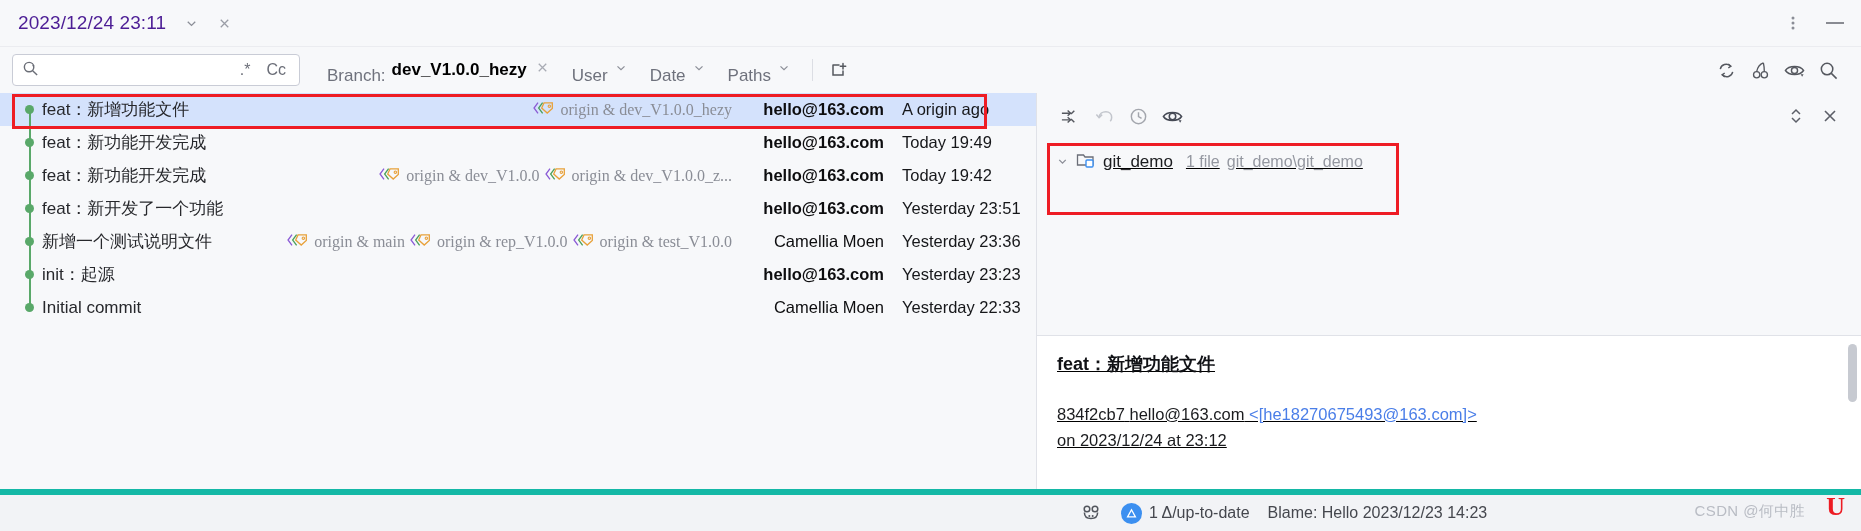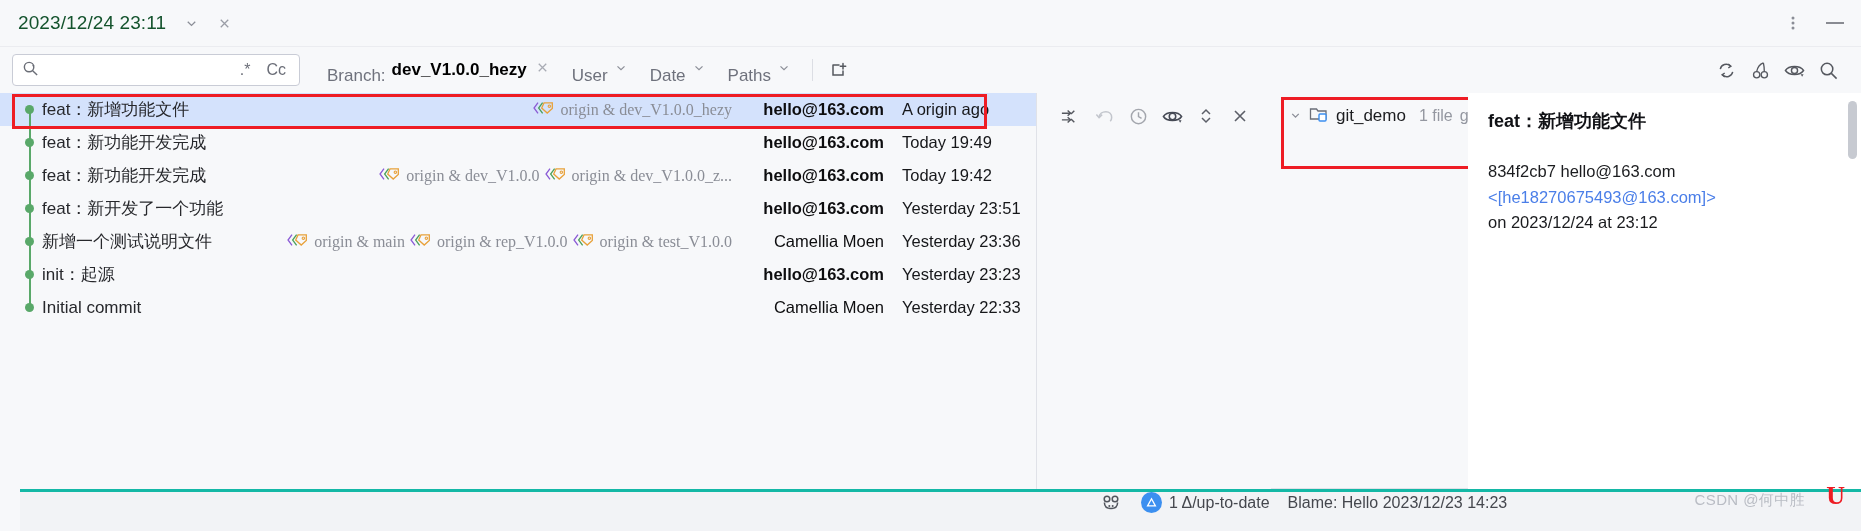--- a/index.html
+++ b/index.html
@@ -24,21 +24,21 @@
     height: 47px;
     flex: 0 0 47px;
     background: #f7f8fa;
     display: flex;
     align-items: center;
     padding: 0 14px 0 18px;
     border-bottom: 1px solid #ebecf0;
   }
   .tab-title {
     font-size: 19px;
-    color: #14532d;
+    color: #4c1d95;
     letter-spacing: .1px;
   }
   .tb-icon {
     margin-left: 18px;
     color: #8c8f99;
     display: inline-flex;
     align-items: center;
     justify-content: center;
     cursor: pointer;
   }
@@ -139,23 +139,24 @@
     width: 1037px;
     flex: 0 0 1037px;
     background: #f7f8fa;
     position: relative;
     overflow: hidden;
     border-right: 1px solid #e0e2e8;
   }
   .right-pane {
     flex: 1;
     display: flex;
-    flex-direction: row;
+    flex-direction: column;
     background: #f7f8fa;
     min-width: 0;
+    text-decoration: underline;
   }
 
   
   .commit-list { position: relative; }
   .row {
     height: 33px;
     display: flex;
     align-items: center;
     position: relative;
     padding-left: 22px;
@@ -317,25 +318,24 @@
     height: 58px;
     background: #c7cad1;
     border-radius: 5px;
   }
 
   
   .statusbar {
     height: 42px;
     flex: 0 0 42px;
     background: #f2f3f6;
-    border-top: 3px solid #14b8a6;
-    display: flex;
-    align-items: flex-start;
+    border-top: 6px solid #14b8a6;
+    display: flex;
+    align-items: center;
     position: relative;
-    margin-left: 20px;
   }
   .status-left { width: 1037px; flex: 0 0 1037px; }
   .status-right {
     flex: 1;
     display: flex;
     align-items: center;
     gap: 18px;
     padding-left: 42px;
     position: relative;
   }

